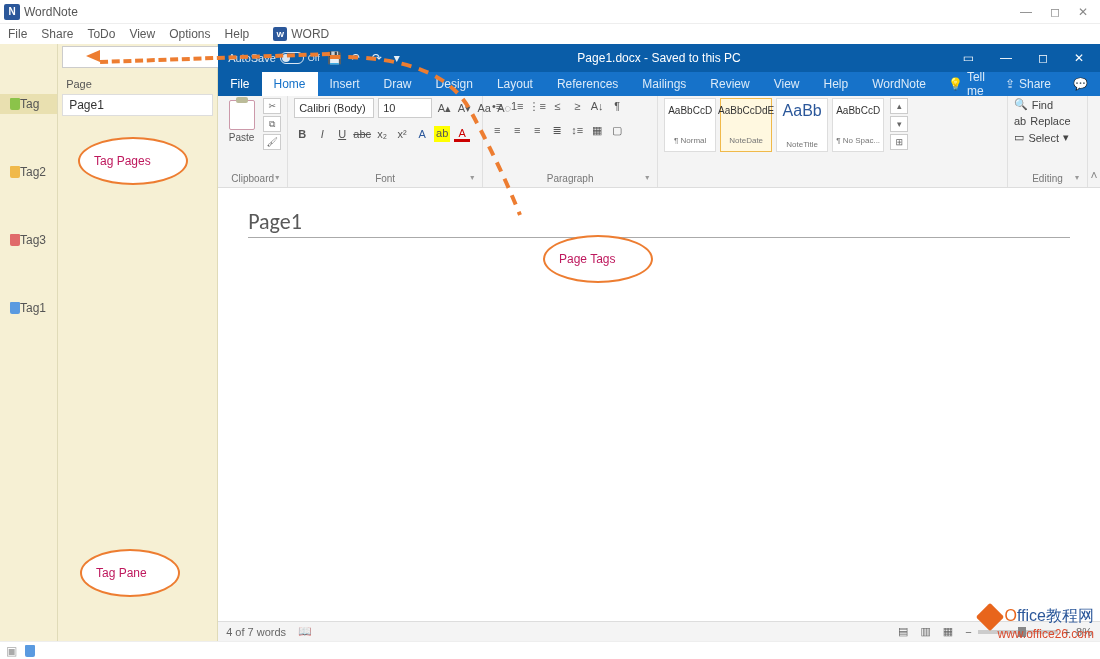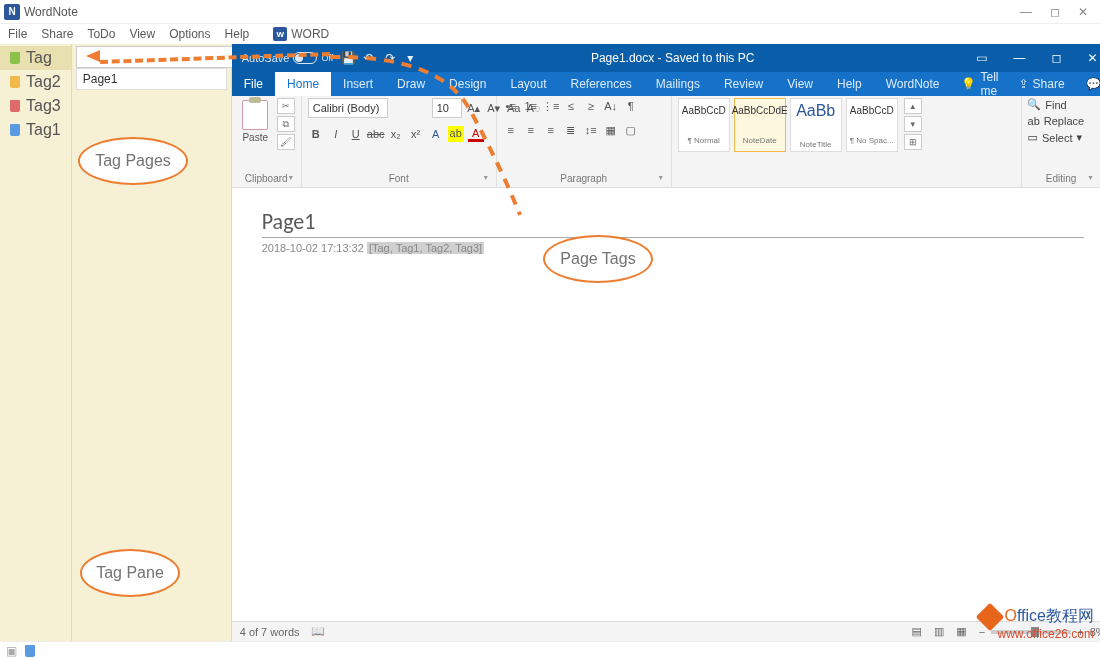--- a/index.html
+++ b/index.html
@@ -13,21 +13,21 @@
 .wn-win-controls span { cursor: pointer; }
 
 .wn-menubar { height: 20px; display: flex; align-items: center; gap: 14px; padding: 0 8px; color: #5a5a5a; font-size: 12px; }
 .wn-menubar .word-ind { display: flex; align-items: center; gap: 4px; margin-left: 10px; }
 .wn-menubar .word-ind .wicon { width: 14px; height: 14px; background: #2b579a; color: #fff; font-size: 8px; font-weight: bold; display: flex; align-items: center; justify-content: center; border-radius: 2px; }
 
 .main { display: flex; height: calc(100% - 44px - 18px); }
 
 
 .tag-pane { width: 160px; background: #f6f0d4; border-right: 1px solid #e0dbb8; padding-top: 2px; }
-.tag-item { display: flex; align-items: center; gap: 6px; padding: 3px 10px; font-size: 16px; color: #555; cursor: pointer; }
+.tag-item { display: flex; align-items: center; padding: 3px 10px; font-size: 12px; color: #555; cursor: pointer; margin-top: 48px; }
 .tag-item.sel { background: #e9e0b0; }
 .tag-icon { width: 10px; height: 12px; border-radius: 1px 1px 2px 2px; position: relative; }
 .tag-icon.green { background: #8bc34a; }
 .tag-icon.yellow { background: #f0b94a; }
 .tag-icon.red { background: #e06a6a; }
 .tag-icon.blue { background: #5a9ae0; }
 
 
 .pages-pane { width: 160px; background: #f6f0d4; border-right: 1px solid #e0dbb8; }
 .pages-search { height: 22px; margin: 2px 4px 0 4px; display: flex; align-items: center; background: #fff; border: 1px solid #ccc; position: relative; }
@@ -66,21 +66,21 @@
 
 .paste-btn { width: 40px; text-align: center; font-size: 10px; color: #555; }
 .paste-btn .clip { width: 26px; height: 30px; background: #fff; border: 1px solid #c9a; margin: 2px auto; border-radius: 2px; position: relative; }
 .paste-btn .clip::before { content: ""; position: absolute; top: -4px; left: 6px; width: 12px; height: 6px; background: #bb9; border-radius: 2px; }
 .mini-col { display: flex; flex-direction: column; gap: 2px; }
 .mini { width: 18px; height: 16px; border: 1px solid #ccc; background: #fff; font-size: 9px; display: flex; align-items: center; justify-content: center; color: #666; }
 
 .font-row { display: flex; gap: 4px; margin-bottom: 4px; align-items: center; }
 .font-sel { border: 1px solid #ccc; background: #fff; height: 20px; font-size: 11px; padding: 0 4px; display: flex; align-items: center; }
 .font-sel.name { width: 80px; }
-.font-sel.size { width: 30px; margin-left: 40px; }
+.font-sel.size { width: 54px; }
 .ico { width: 16px; height: 16px; display: flex; align-items: center; justify-content: center; font-size: 11px; color: #555; cursor: pointer; }
 .ico.b { font-weight: bold; }
 .ico.i { font-style: italic; }
 .ico.u { text-decoration: underline; }
 .ico.s { text-decoration: line-through; }
 
 .styles-body { display: flex; gap: 0; }
 .style-box { width: 52px; height: 54px; border: 1px solid #ddd; background: #fff; display: flex; flex-direction: column; align-items: center; justify-content: center; font-size: 8px; color: #777; cursor: pointer; }
 .style-box .prev { font-size: 10px; color: #333; margin-bottom: 20px; }
 .style-box.sel { border-color: #f0b94a; background: #fff8e0; }
@@ -100,21 +100,21 @@
 .word-status { height: 20px; background: #f4f4f4; border-top: 1px solid #ddd; display: flex; align-items: center; font-size: 11px; color: #666; padding: 0 8px; gap: 12px; }
 .word-status .spacer { flex: 1; }
 .zoom { display: flex; align-items: center; gap: 6px; }
 .zoom-track { width: 80px; height: 4px; background: #ccc; position: relative; }
 .zoom-track::after { content: ""; width: 8px; height: 10px; background: #888; position: absolute; left: 50%; top: -3px; }
 
 
 .wn-footer { height: 18px; background: #fff; border-top: 1px solid #eee; display: flex; align-items: center; padding: 0 6px; gap: 8px; color: #888; }
 
 
-.callout { position: absolute; border: 2px solid #ed7d31; border-radius: 50%; background: #fff; display: flex; align-items: center; justify-content: center; font-size: 16px; color: #737373; padding: 10px 14px; z-index: 50; }
+.callout { position: absolute; border: 2px solid #ed7d31; border-radius: 50%; background: #fff; display: flex; align-items: center; justify-content: flex-start; font-size: 12px; color: #be185d; padding: 10px 14px; z-index: 50; }
 .callout.c1 { left: 78px; top: 137px; width: 110px; height: 48px; }
 .callout.c2 { left: 80px; top: 549px; width: 100px; height: 48px; }
 .callout.c3 { left: 543px; top: 235px; width: 110px; height: 48px; }
 
 
 .dash-arrow { position: absolute; border-top: 4px dashed #ed7d31; z-index: 40; }
 .arrowhead { position: absolute; width: 0; height: 0; border-top: 6px solid transparent; border-bottom: 6px solid transparent; border-right: 14px solid #ed7d31; z-index: 41; }
 
 
 .watermark { position: absolute; right: 6px; bottom: 18px; text-align: right; z-index: 60; }
@@ -172,20 +172,21 @@
   </div>
 
   <div class="pages-pane">
     <div class="pages-toprow">
       <div class="pages-search" style="flex:1">
         <input placeholder="" style="">
         <span class="xbtn">✕</span>
       </div>
       <div class="pages-add">+</div>
     </div>
+    <div class="pages-header">Page</div>
     <div class="page-item">Page1</div>
   </div>
 
   <div class="word-app">
     <div class="word-titlebar">
       <div class="word-qat">
         <div class="autosave">
           <span>AutoSave</span>
           <div class="pill"></div>
           <span style="font-size:9px">Off</span>
@@ -333,24 +334,20 @@
           <div><span>▭</span><span>Select</span>▾</div>
         </div>
         <div class="label">Editing</div>
       </div>
       <div style="width:12px;display:flex;align-items:flex-end;justify-content:center;color:#888;padding-bottom:4px">˄</div>
     </div>
 
     <div class="doc-area">
       <div class="doc-title">Page1</div>
       <hr class="doc-hr">
-      <div class="doc-meta">
-        <span>2018-10-02 17:13:32</span>
-        <span class="tags">[Tag, Tag1, Tag2, Tag3]</span>
-      </div>
     </div>
 
     <div class="word-status">
       <span>4 of 7 words</span>
       <span>📖</span>
       <div class="spacer"></div>
       <span>▤</span>
       <span>▥</span>
       <span>▦</span>
       <div class="zoom">

